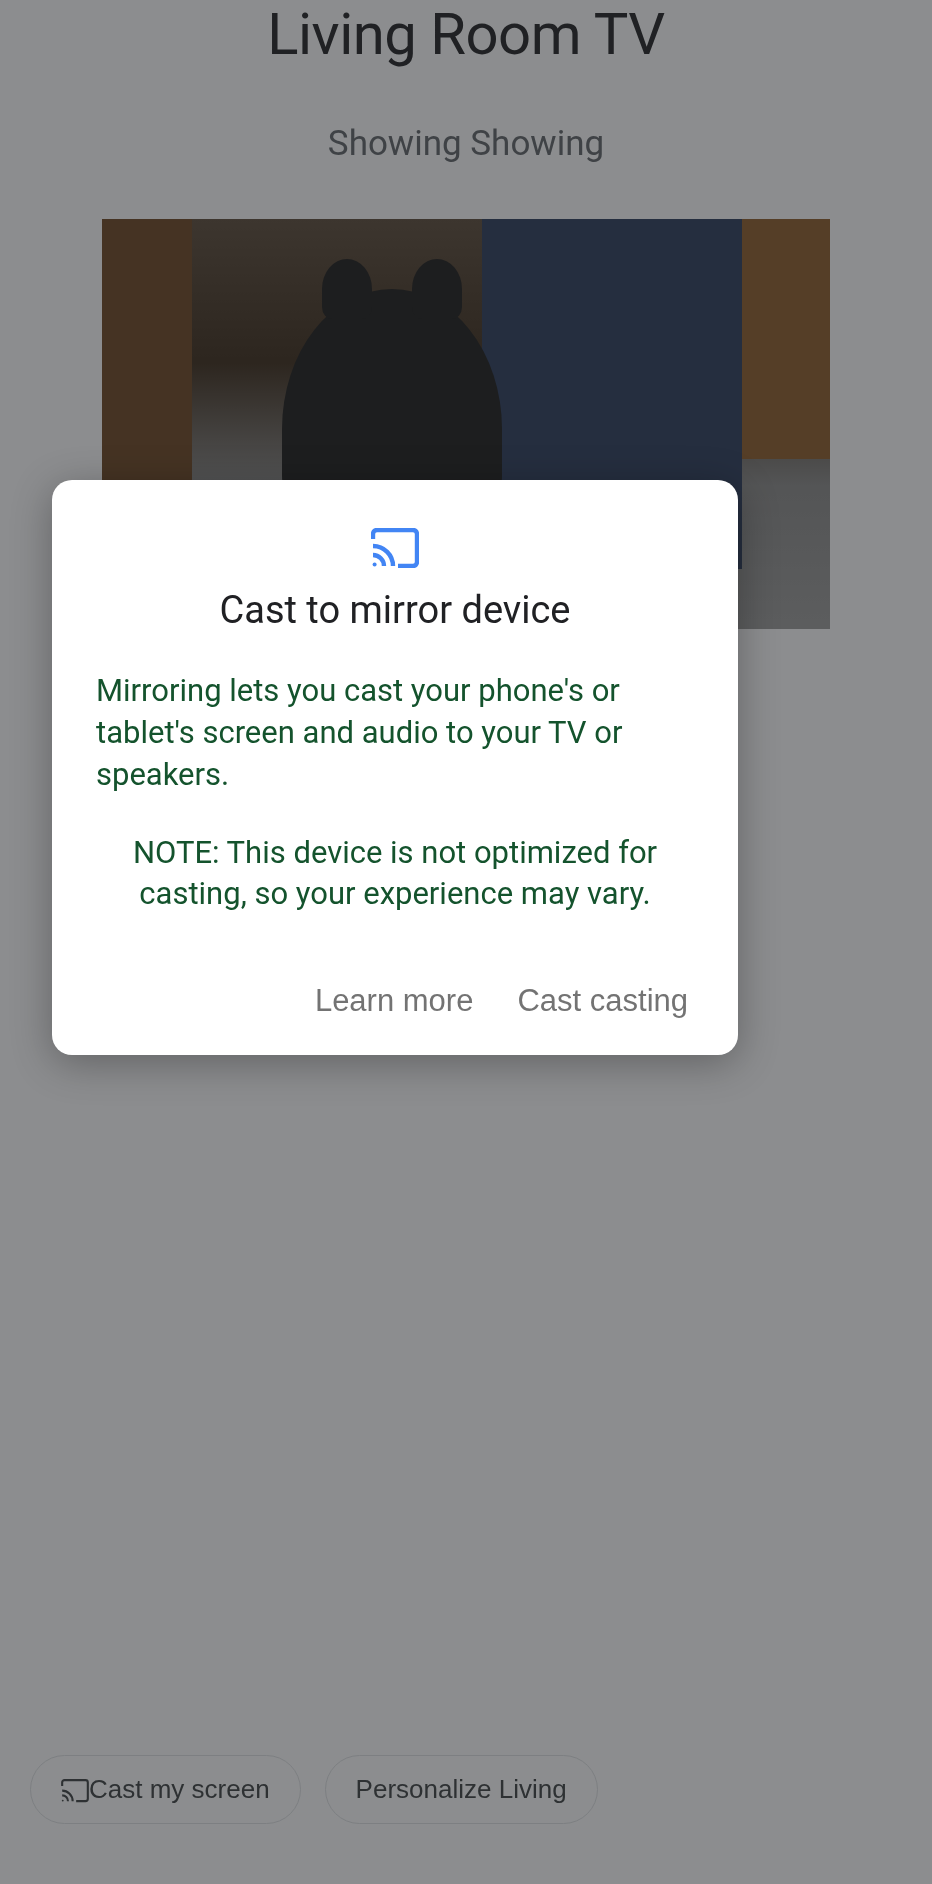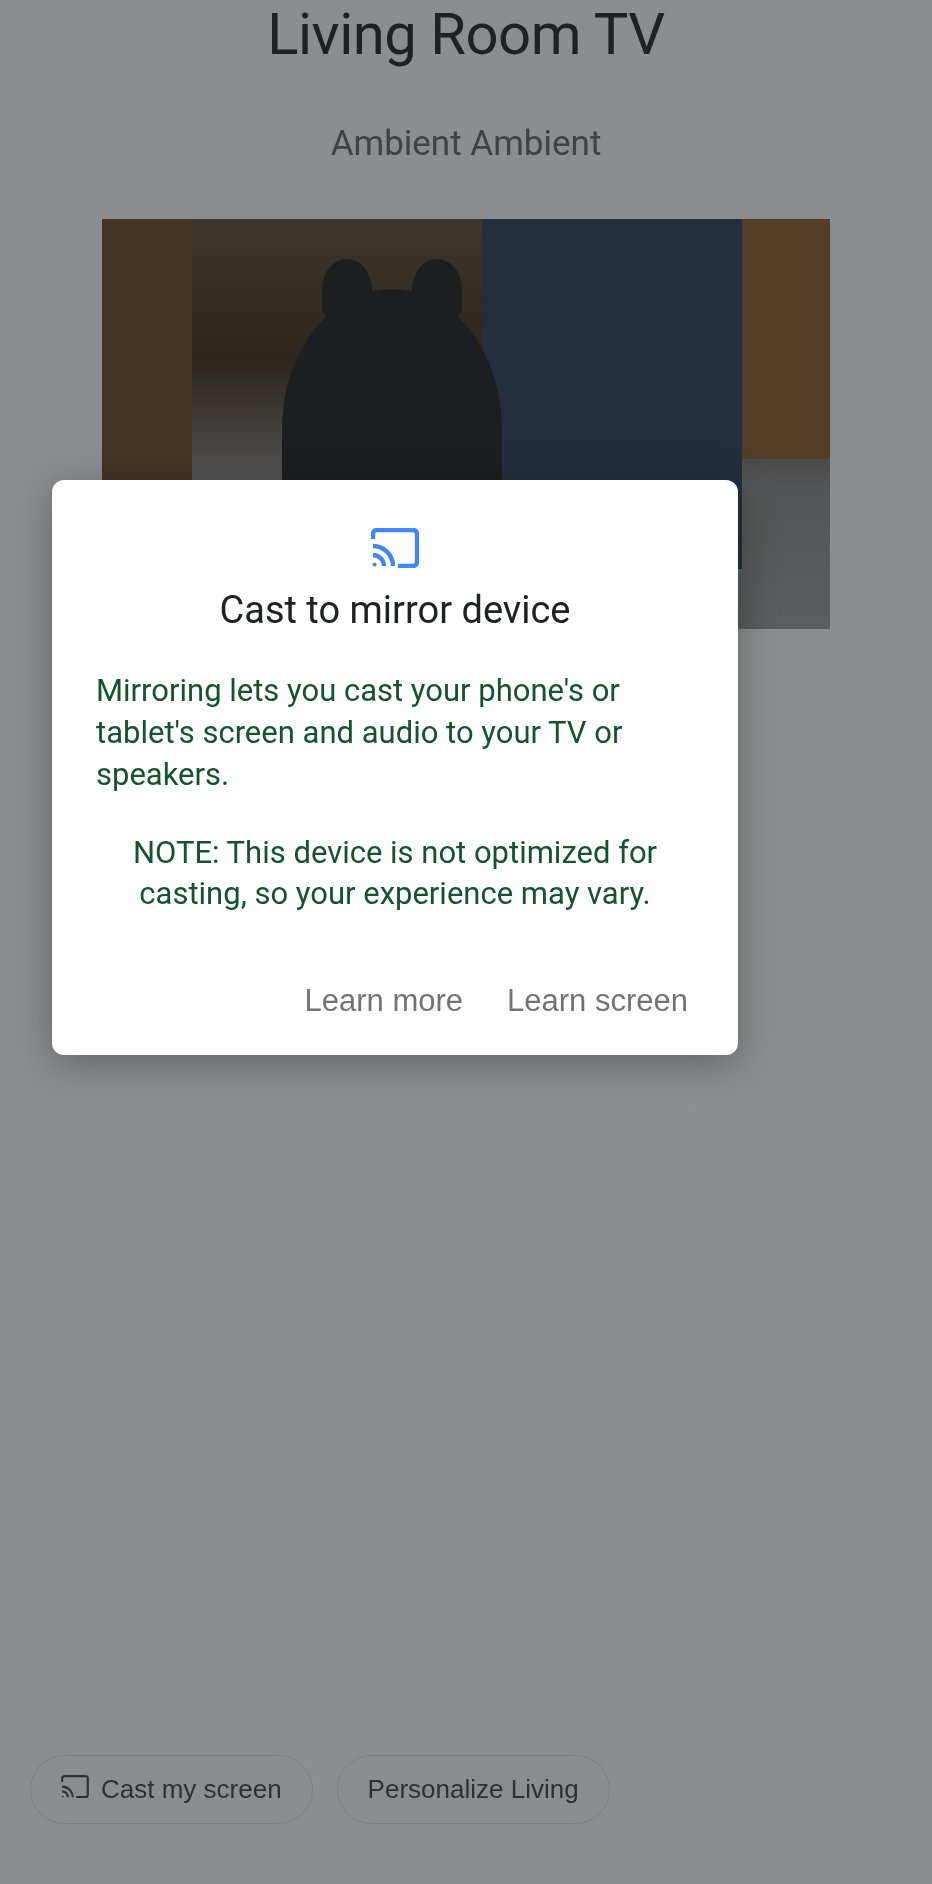--- a/index.html
+++ b/index.html
@@ -97,21 +97,21 @@
     }
     .bottom-buttons {
       position: absolute;
       bottom: 60px;
       left: 30px;
       display: flex;
       gap: 24px;
     }
     .pill-button {
       display: flex;
-      gap: 12px;
+      align-items: center;
       padding: 18px 30px;
       border: 1px solid #dadce0;
       border-radius: 40px;
       background: transparent;
       font-size: 26px;
       color: #3c4043;
       font-weight: 400;
     }
     .pill-button .icon {
       width: 28px;
@@ -124,21 +124,21 @@
       width: 100%;
       height: 100%;
       background: rgba(32, 33, 36, 0.5);
     }
     .dialog {
       position: absolute;
       top: 480px;
       left: 52px;
       width: 686px;
       background: #ffffff;
-      border-radius: 12px;
+      border-radius: 20px;
       box-shadow: 0 8px 40px rgba(0,0,0,0.3);
       padding: 48px 44px 28px;
     }
     .dialog-icon {
       display: flex;
       justify-content: center;
       margin-bottom: 20px;
     }
     .dialog-icon svg {
       width: 48px;
@@ -179,21 +179,21 @@
       border: none;
       cursor: pointer;
       padding: 8px 0;
     }
   </style>
 </head>
 <body>
 
 <div class="background-content">
   <h1 class="page-title">Living Room TV</h1>
-  <div class="page-subtitle">Ambient Ambient</div>
+  <div class="page-subtitle">Showing Showing</div>
 
   <div class="ambient-image">
     <div class="brick-left"></div>
     <div class="brick-right"></div>
     <div class="person-legs"></div>
     <div class="dog"></div>
   </div>
 
   <div class="bottom-buttons">
     <button class="pill-button">
@@ -224,15 +224,15 @@
       <path d="M1 5.5 V3 a2 2 0 0 1 2-2 h18 a2 2 0 0 1 2 2 v14 a2 2 0 0 1 -2 2 h-7.5"></path>
     </svg>
   </div>
   <h2 class="dialog-title">Cast to mirror device</h2>
   <div class="dialog-body">
     <p>Mirroring lets you cast your phone's or tablet's screen and audio to your TV or speakers.</p>
     <p>NOTE: This device is not optimized for casting, so your experience may vary.</p>
   </div>
   <div class="dialog-actions">
     <button class="dialog-action">Learn more</button>
-    <button class="dialog-action">Learn screen</button>
+    <button class="dialog-action">Cast casting</button>
   </div>
 </div>
 
 </body></html>

